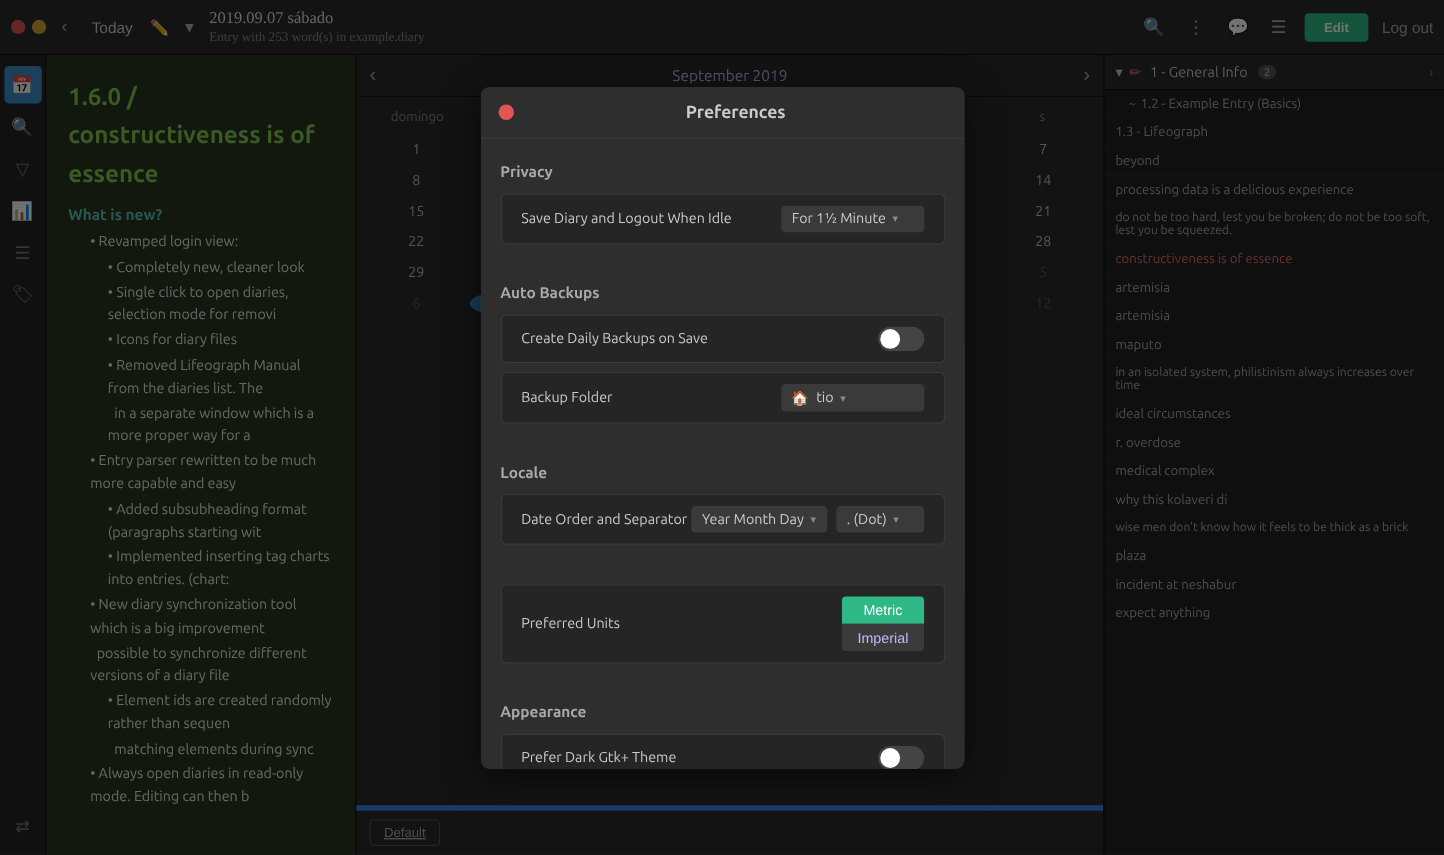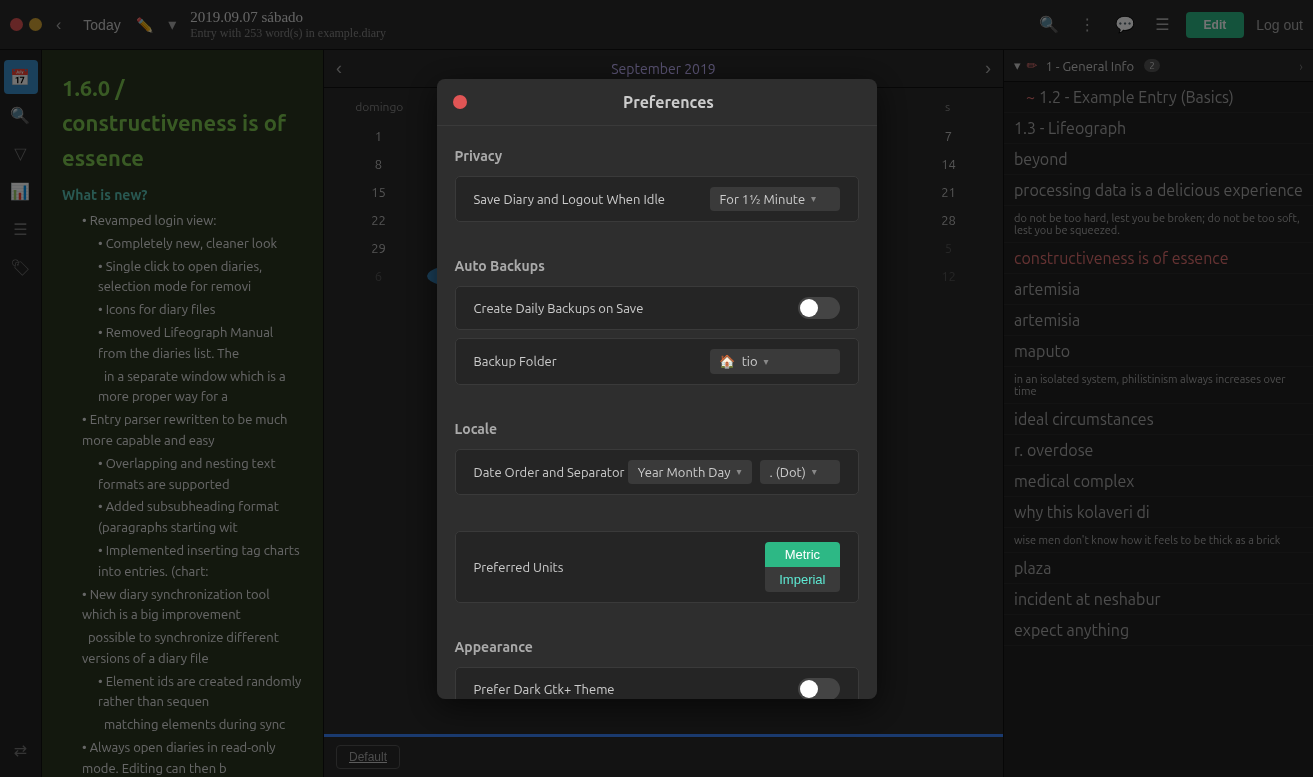--- a/index.html
+++ b/index.html
@@ -133,21 +133,21 @@
       overflow-y: auto;
       font-size: 13px;
     }
     .panel-header {
       display: flex; align-items: center; padding: 8px 10px;
       background: #2a2a2a; border-bottom: 1px solid #111;
       font-size: 13px; color: #ccc; gap: 6px;
     }
     .panel-item {
       padding: 6px 10px; border-bottom: 1px solid #2a2a2a;
-      color: #aaa; font-size: 16px; cursor: pointer;
+      color: #aaa; font-size: 12px; cursor: pointer;
     }
     .panel-item.active-item { color: #e07070; }
     .panel-item.sub { padding-left: 22px; }
     .badge { background: #555; color: #ccc; font-size: 10px; padding: 1px 5px; border-radius: 8px; margin-left: 4px; }
 
     
     .modal-overlay {
       position: absolute;
       top: 0; left: 0; right: 0; bottom: 0;
       background: rgba(0,0,0,0.55);
@@ -208,21 +208,21 @@
       width: 18px; height: 18px; background: #fff;
       border-radius: 50%; top: 2px; left: 2px;
       transition: left 0.2s;
     }
 
     .units-toggle {
       display: flex; border-radius: 4px; overflow: hidden; flex-direction: column;
     }
     .unit-btn {
       padding: 5px 14px; font-size: 13px; cursor: pointer; border: none;
-      background: #3a3a3a; color: #5eead4;
+      background: #3a3a3a; color: #c4b5fd;
     }
     .unit-btn.active { background: #2db885; color: #fff; }
 
     .folder-select {
       display: flex; align-items: center; gap: 6px;
       background: #3a3a3a; padding: 5px 10px; border-radius: 4px;
       font-size: 13px; color: #ccc; cursor: pointer; min-width: 130px;
     }
 
     .date-order-container {
@@ -286,21 +286,20 @@
     <div class="main-text">
       <div class="main-title">1.6.0 / constructiveness is of essence</div>
       <div class="section-title">What is new?</div>
       <p class="indent">• Revamped login view:</p>
       <p class="indent2">• Completely new, cleaner look</p>
       <p class="indent2">• Single click to open diaries, selection mode for removi</p>
       <p class="indent2">• Icons for diary files</p>
       <p class="indent2">• Removed Lifeograph Manual from the diaries list. The</p>
       <p class="indent2">&nbsp;&nbsp;in a separate window which is a more proper way for a</p>
       <p class="indent">• Entry parser rewritten to be much more capable and easy</p>
-      <p class="indent2">• Overlapping and nesting text formats are supported</p>
       <p class="indent2">• Added subsubheading format (paragraphs starting wit</p>
       <p class="indent2">• Implemented inserting tag charts into entries. (chart:</p>
       <p class="indent">• New diary synchronization tool which is a big improvement</p>
       <p class="indent">&nbsp;&nbsp;possible to synchronize different versions of a diary file</p>
       <p class="indent2">• Element ids are created randomly rather than sequen</p>
       <p class="indent2">&nbsp;&nbsp;matching elements during sync</p>
       <p class="indent">• Always open diaries in read-only mode. Editing can then b</p>
 
     </div>
 
@@ -364,21 +363,21 @@
 
           <div class="day-cell other-month">6</div>
           <div class="day-cell other-month selected">7</div>
           <div class="day-cell other-month">8</div>
           <div class="day-cell other-month">9</div>
           <div class="day-cell other-month">10</div>
           <div class="day-cell other-month">11</div>
           <div class="day-cell other-month">12</div>
         </div>
       </div>
-      <div style="display:flex;align-items:center;padding:8px 12px;border-top:3px solid #3b82f6;text-decoration:underline;">
+      <div style="display:flex;align-items:center;padding:8px 12px;border-top:5px solid #3b82f6;text-decoration:underline;">
         <button style="background:none;border:1px solid #555;color:#aaa;padding:4px 12px;border-radius:4px;cursor:pointer;font-size:12px;">Default</button>
       </div>
     </div>
 
     <div class="right-panel">
       <div class="panel-header">
         <span>▾</span>
         <span style="color:#e07070;margin-right:2px;">✏</span>
         <span>1 - General Info</span>
         <span class="badge">2</span>

